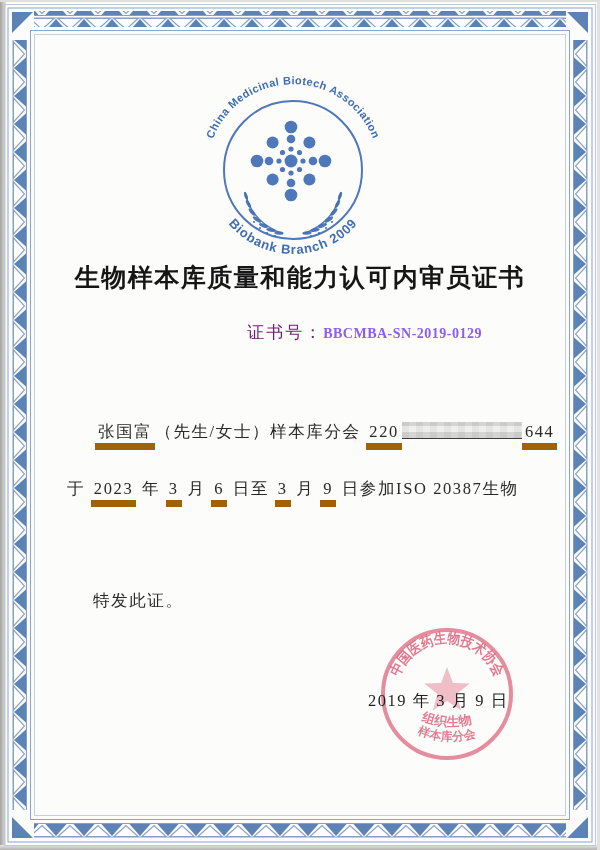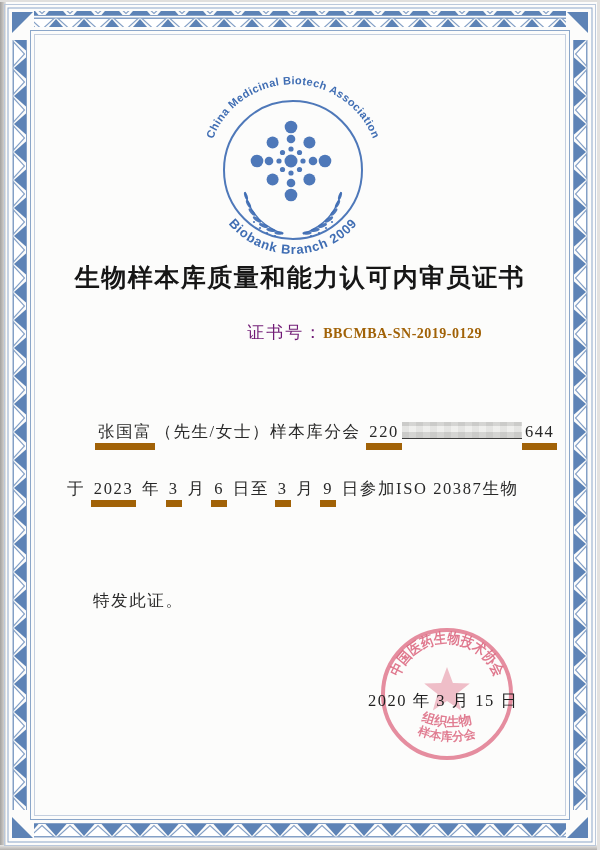--- a/index.html
+++ b/index.html
@@ -37,21 +37,21 @@
 
   .title{
     position:absolute;left:0;top:261px;width:100%;text-align:center;z-index:3;
     font-size:25px;font-weight:700;letter-spacing:1.5px;color:#161616;
   }
   .certno{
     position:absolute;left:0;top:321px;width:100%;z-index:3;
     text-align:right;padding-right:118px;box-sizing:border-box;
   }
   .certno-label{font-size:17px;letter-spacing:2px;color:#701a75;}
-  .certno-value{font-size:14px;font-weight:700;letter-spacing:.5px;color:#a16207;}
+  .certno-value{font-size:14px;font-weight:700;letter-spacing:.5px;color:#8b5cf6;}
 
   .bodyline{position:absolute;z-index:3;font-size:16.5px;letter-spacing:1.6px;white-space:nowrap;color:#282828;}
   .line1{left:95px;top:421px;}
   .line2{left:67px;top:478px;}
   .line3{left:67px;top:535px;}
   .line4{left:93px;top:590px;}
   .u{border-bottom:7px solid #a16207;padding:0 3px 2px 3px;}
   .mosaic{
     display:inline-block;width:120px;height:16px;vertical-align:-2px;
     border-bottom:1px solid #3c3c3c;
@@ -199,15 +199,15 @@
       <textPath href="#stTop" startOffset="50%" text-anchor="middle" lengthAdjust="spacingAndGlyphs" textLength="126">中国医药生物技术协会</textPath>
     </text>
     <text class="st-small">
       <textPath href="#stIn1" startOffset="50%" text-anchor="middle">组织生物</textPath>
     </text>
     <text class="st-smaller">
       <textPath href="#stIn2" startOffset="50%" text-anchor="middle">样本库分会</textPath>
     </text>
   </svg>
 
-  <div class="date">2020 年 3 月 15 日</div>
+  <div class="date">2019 年 3 月 9 日</div>
 
 </div>
 
 </body></html>

